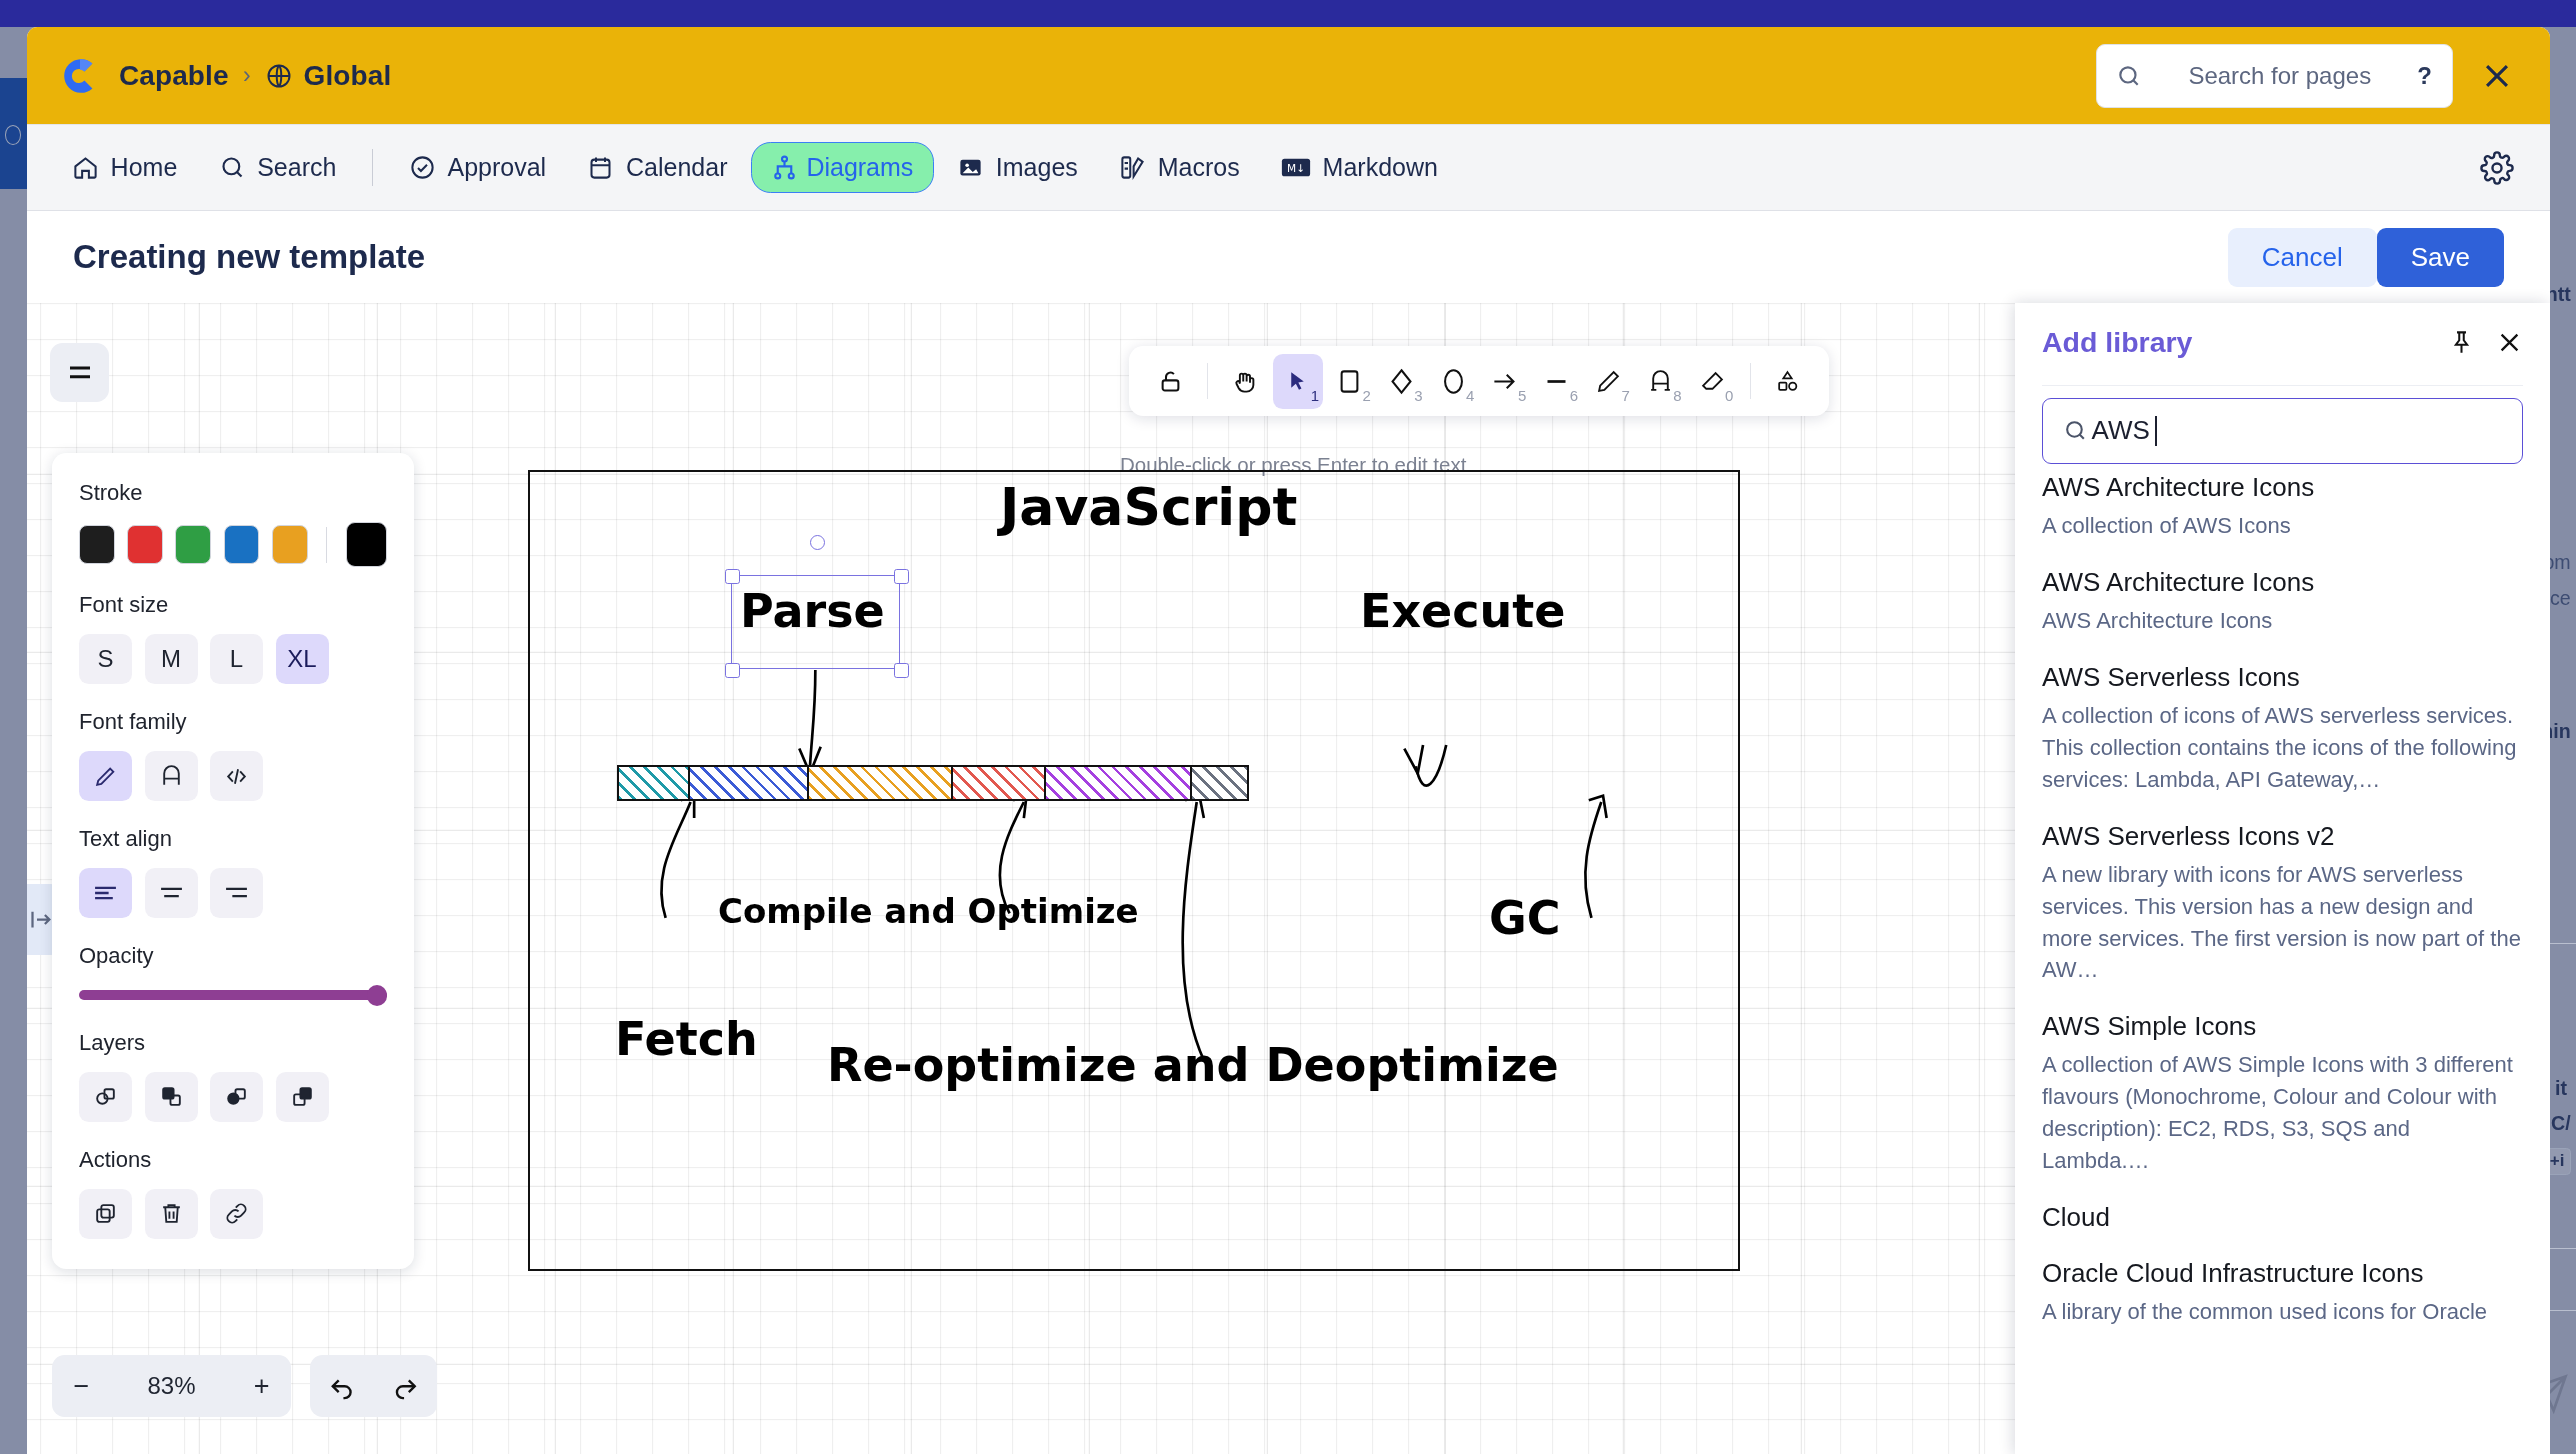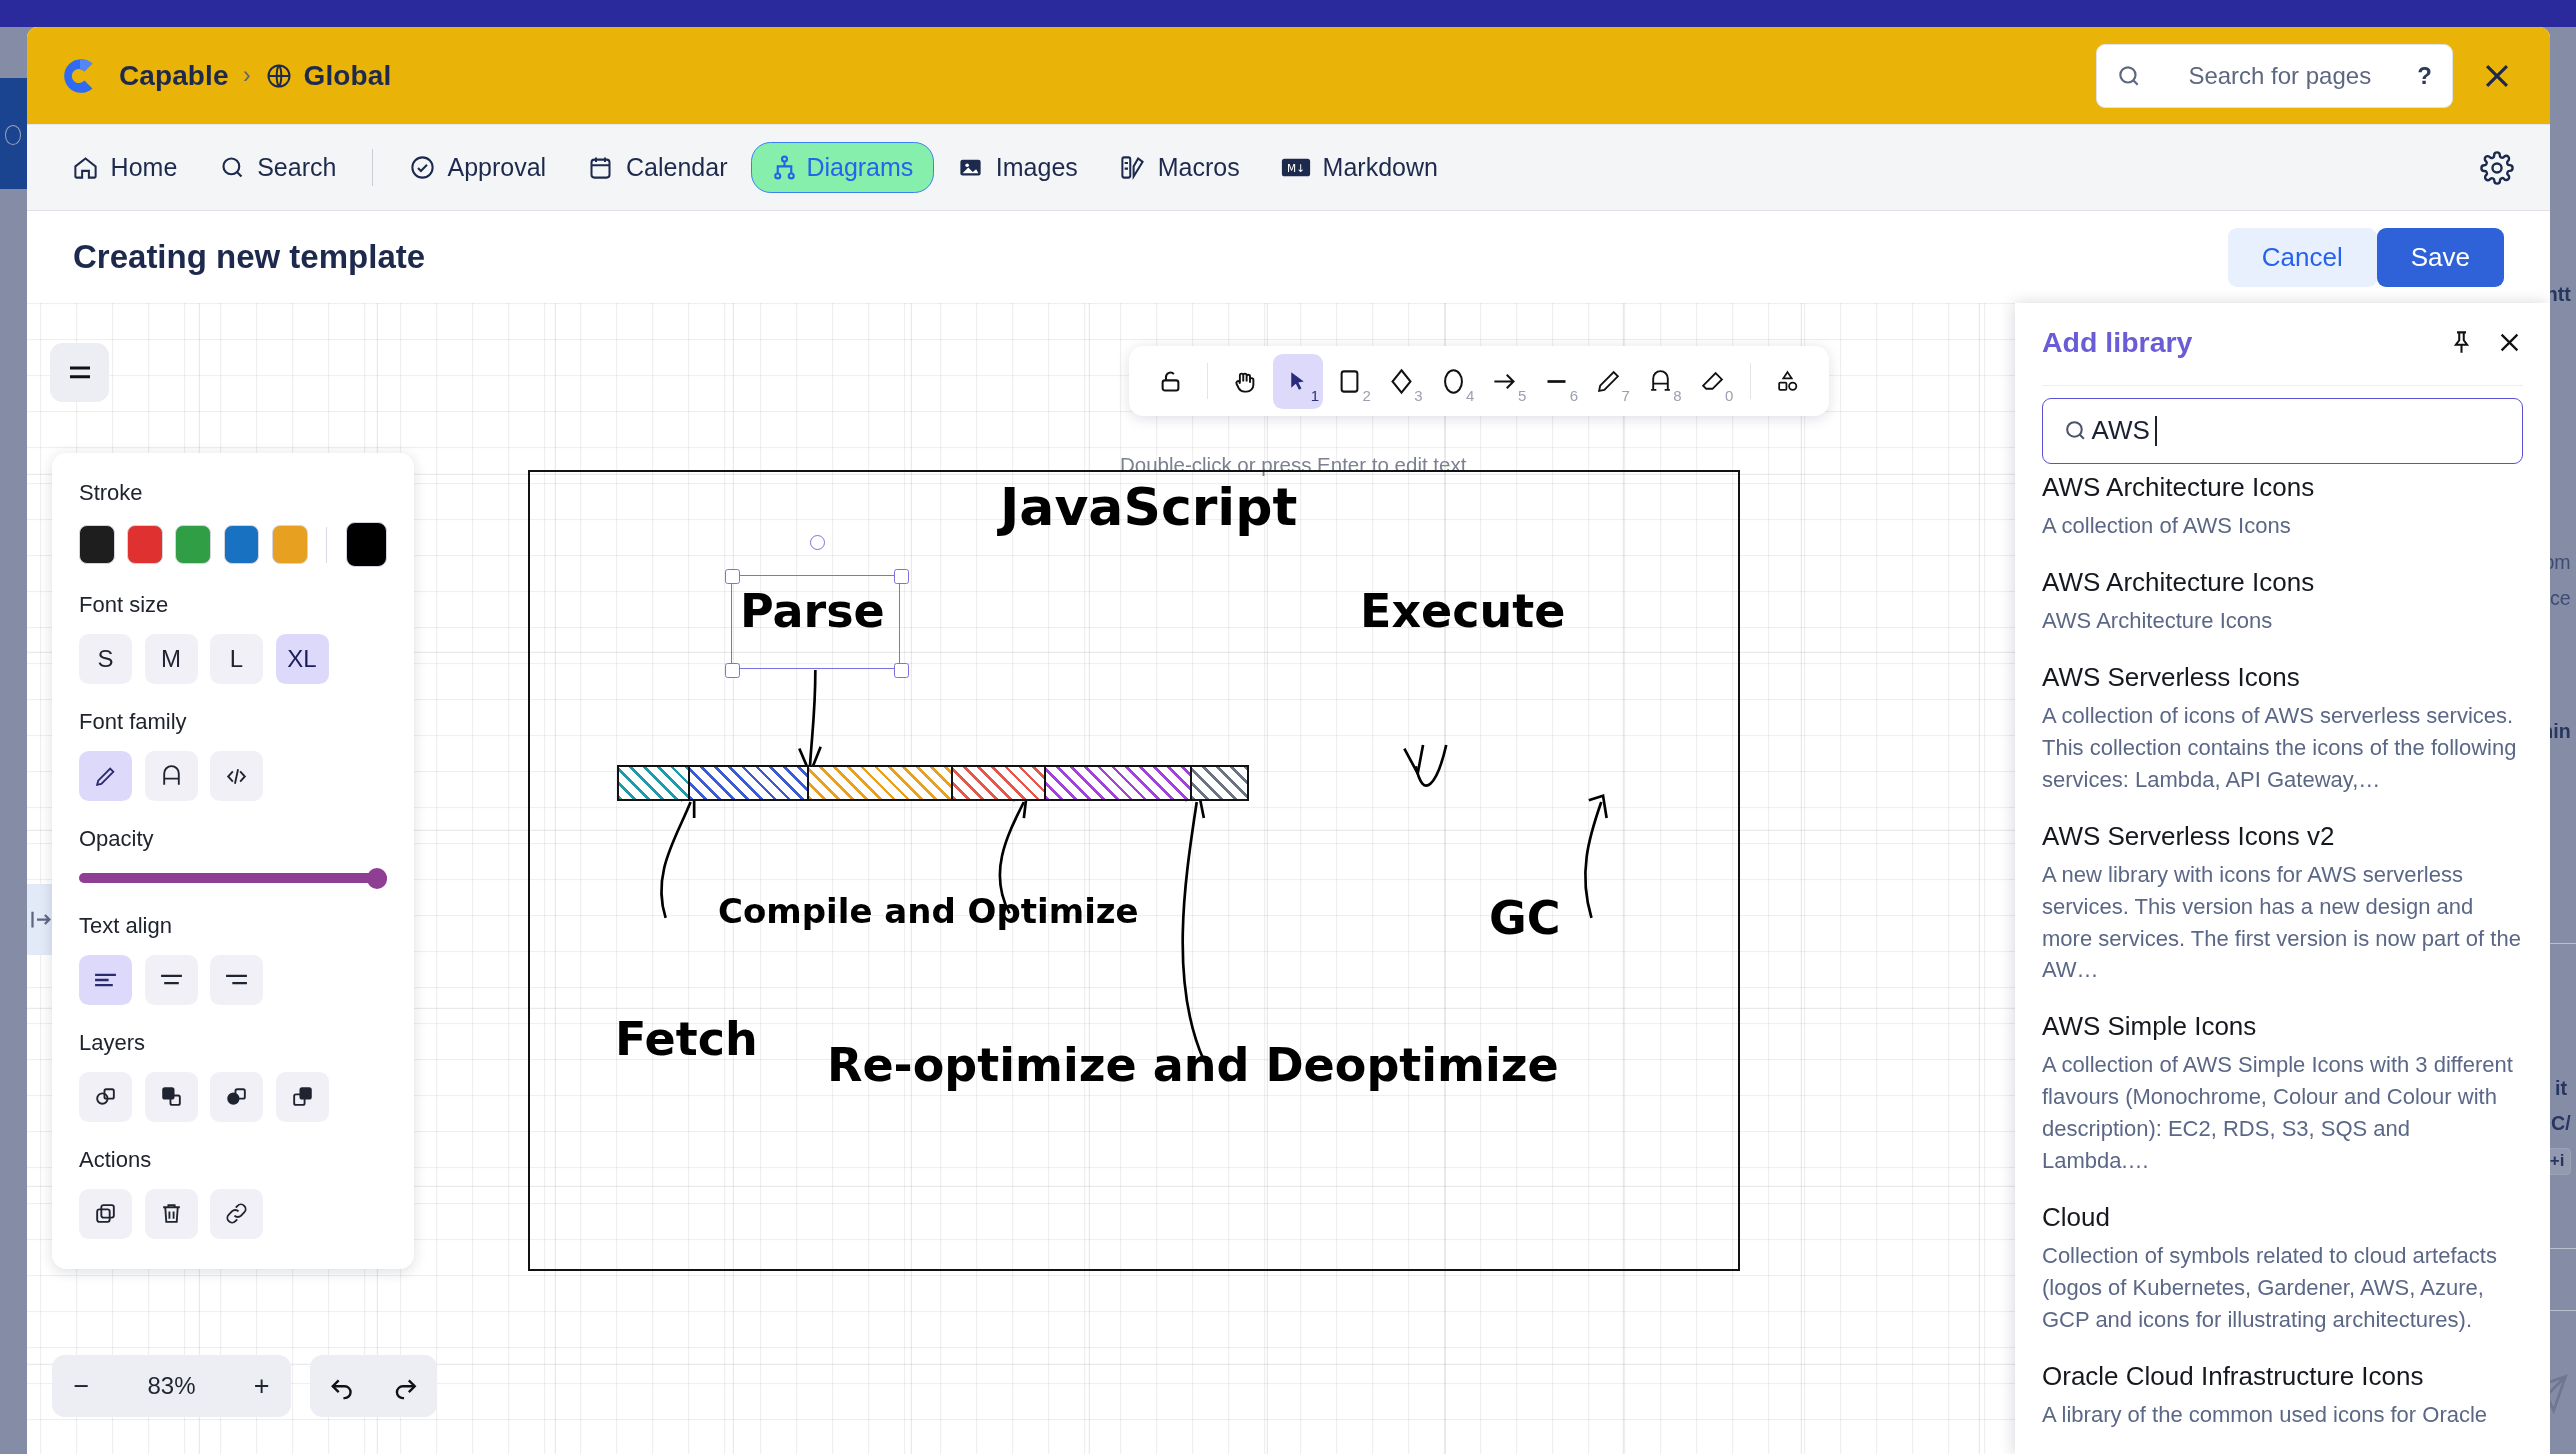--- a/index.html
+++ b/index.html
@@ -433,51 +433,51 @@
               <span>
                 <svg width="25" height="25" viewBox="0 0 24 24" fill="none" stroke="#1f2430" stroke-width="1.8">
                     <path d="M8.5 7L4 12l4.5 5M15.5 7l4.5 5-4.5 5M13.5 5l-3 14"></path>
                   </svg>
               </span>
             </div>
           </div>
         </div>
 
         <div class="section">
+          <h4>Text align</h4>
+          <div class="chips">
+            <div class="chip sel">
+              <span>
+                <svg width="25" height="18" viewBox="0 0 24 16" stroke="#2a2a6e" stroke-width="2.2">
+                    <path d="M2 3h20M2 8h13M2 13h17"></path>
+                  </svg>
+              </span>
+            </div>
+            <div class="chip">
+              <span>
+                <svg width="25" height="18" viewBox="0 0 24 16" stroke="#1f2430" stroke-width="2.2">
+                    <path d="M2 4h20M5 11h14"></path>
+                  </svg>
+              </span>
+            </div>
+            <div class="chip">
+              <span>
+                <svg width="25" height="18" viewBox="0 0 24 16" stroke="#1f2430" stroke-width="2.2">
+                    <path d="M2 4h20M8 11h14"></path>
+                  </svg>
+              </span>
+            </div>
+          </div>
+        </div>
+
+        <div class="section">
           <h4>Opacity</h4>
           <div class="slider">
             <div class="track"></div>
             <div class="knob"></div>
-          </div>
-        </div>
-
-        <div class="section">
-          <h4>Text align</h4>
-          <div class="chips">
-            <div class="chip sel">
-              <span>
-                <svg width="25" height="18" viewBox="0 0 24 16" stroke="#2a2a6e" stroke-width="2.2">
-                    <path d="M2 3h20M2 8h13M2 13h17"></path>
-                  </svg>
-              </span>
-            </div>
-            <div class="chip">
-              <span>
-                <svg width="25" height="18" viewBox="0 0 24 16" stroke="#1f2430" stroke-width="2.2">
-                    <path d="M2 4h20M5 11h14"></path>
-                  </svg>
-              </span>
-            </div>
-            <div class="chip">
-              <span>
-                <svg width="25" height="18" viewBox="0 0 24 16" stroke="#1f2430" stroke-width="2.2">
-                    <path d="M2 4h20M8 11h14"></path>
-                  </svg>
-              </span>
-            </div>
           </div>
         </div>
 
         <div class="section">
           <h4>Layers</h4>
           <div class="chips">
             <div class="chip">
               <span>
                 <svg width="25" height="25" viewBox="0 0 24 24" fill="none" stroke="#1f2430" stroke-width="1.8">
                     <circle cx="9" cy="14" r="5"></circle>
@@ -689,21 +689,20 @@
         <div class="lib-item">
           <div class="nm">AWS Serverless Icons v2</div>
           <div class="ds">A new library with icons for AWS serverless services. This version has a new design and more services. The first version is now part of the AW…</div>
         </div>
         <div class="lib-item">
           <div class="nm">AWS Simple Icons</div>
           <div class="ds">A collection of AWS Simple Icons with 3 different flavours (Monochrome, Colour and Colour with description): EC2, RDS, S3, SQS and Lambda.…</div>
         </div>
         <div class="lib-item">
           <div class="nm">Cloud</div>
-          <div class="ds">Collection of symbols related to cloud artefacts (logos of Kubernetes, Gardener, AWS, Azure, GCP and icons for illustrating architectures).</div>
         </div>
         <div class="lib-item">
           <div class="nm">Oracle Cloud Infrastructure Icons</div>
           <div class="ds">A library of the common used icons for Oracle</div>
         </div>
 
       </div>
 
     </div>
 

